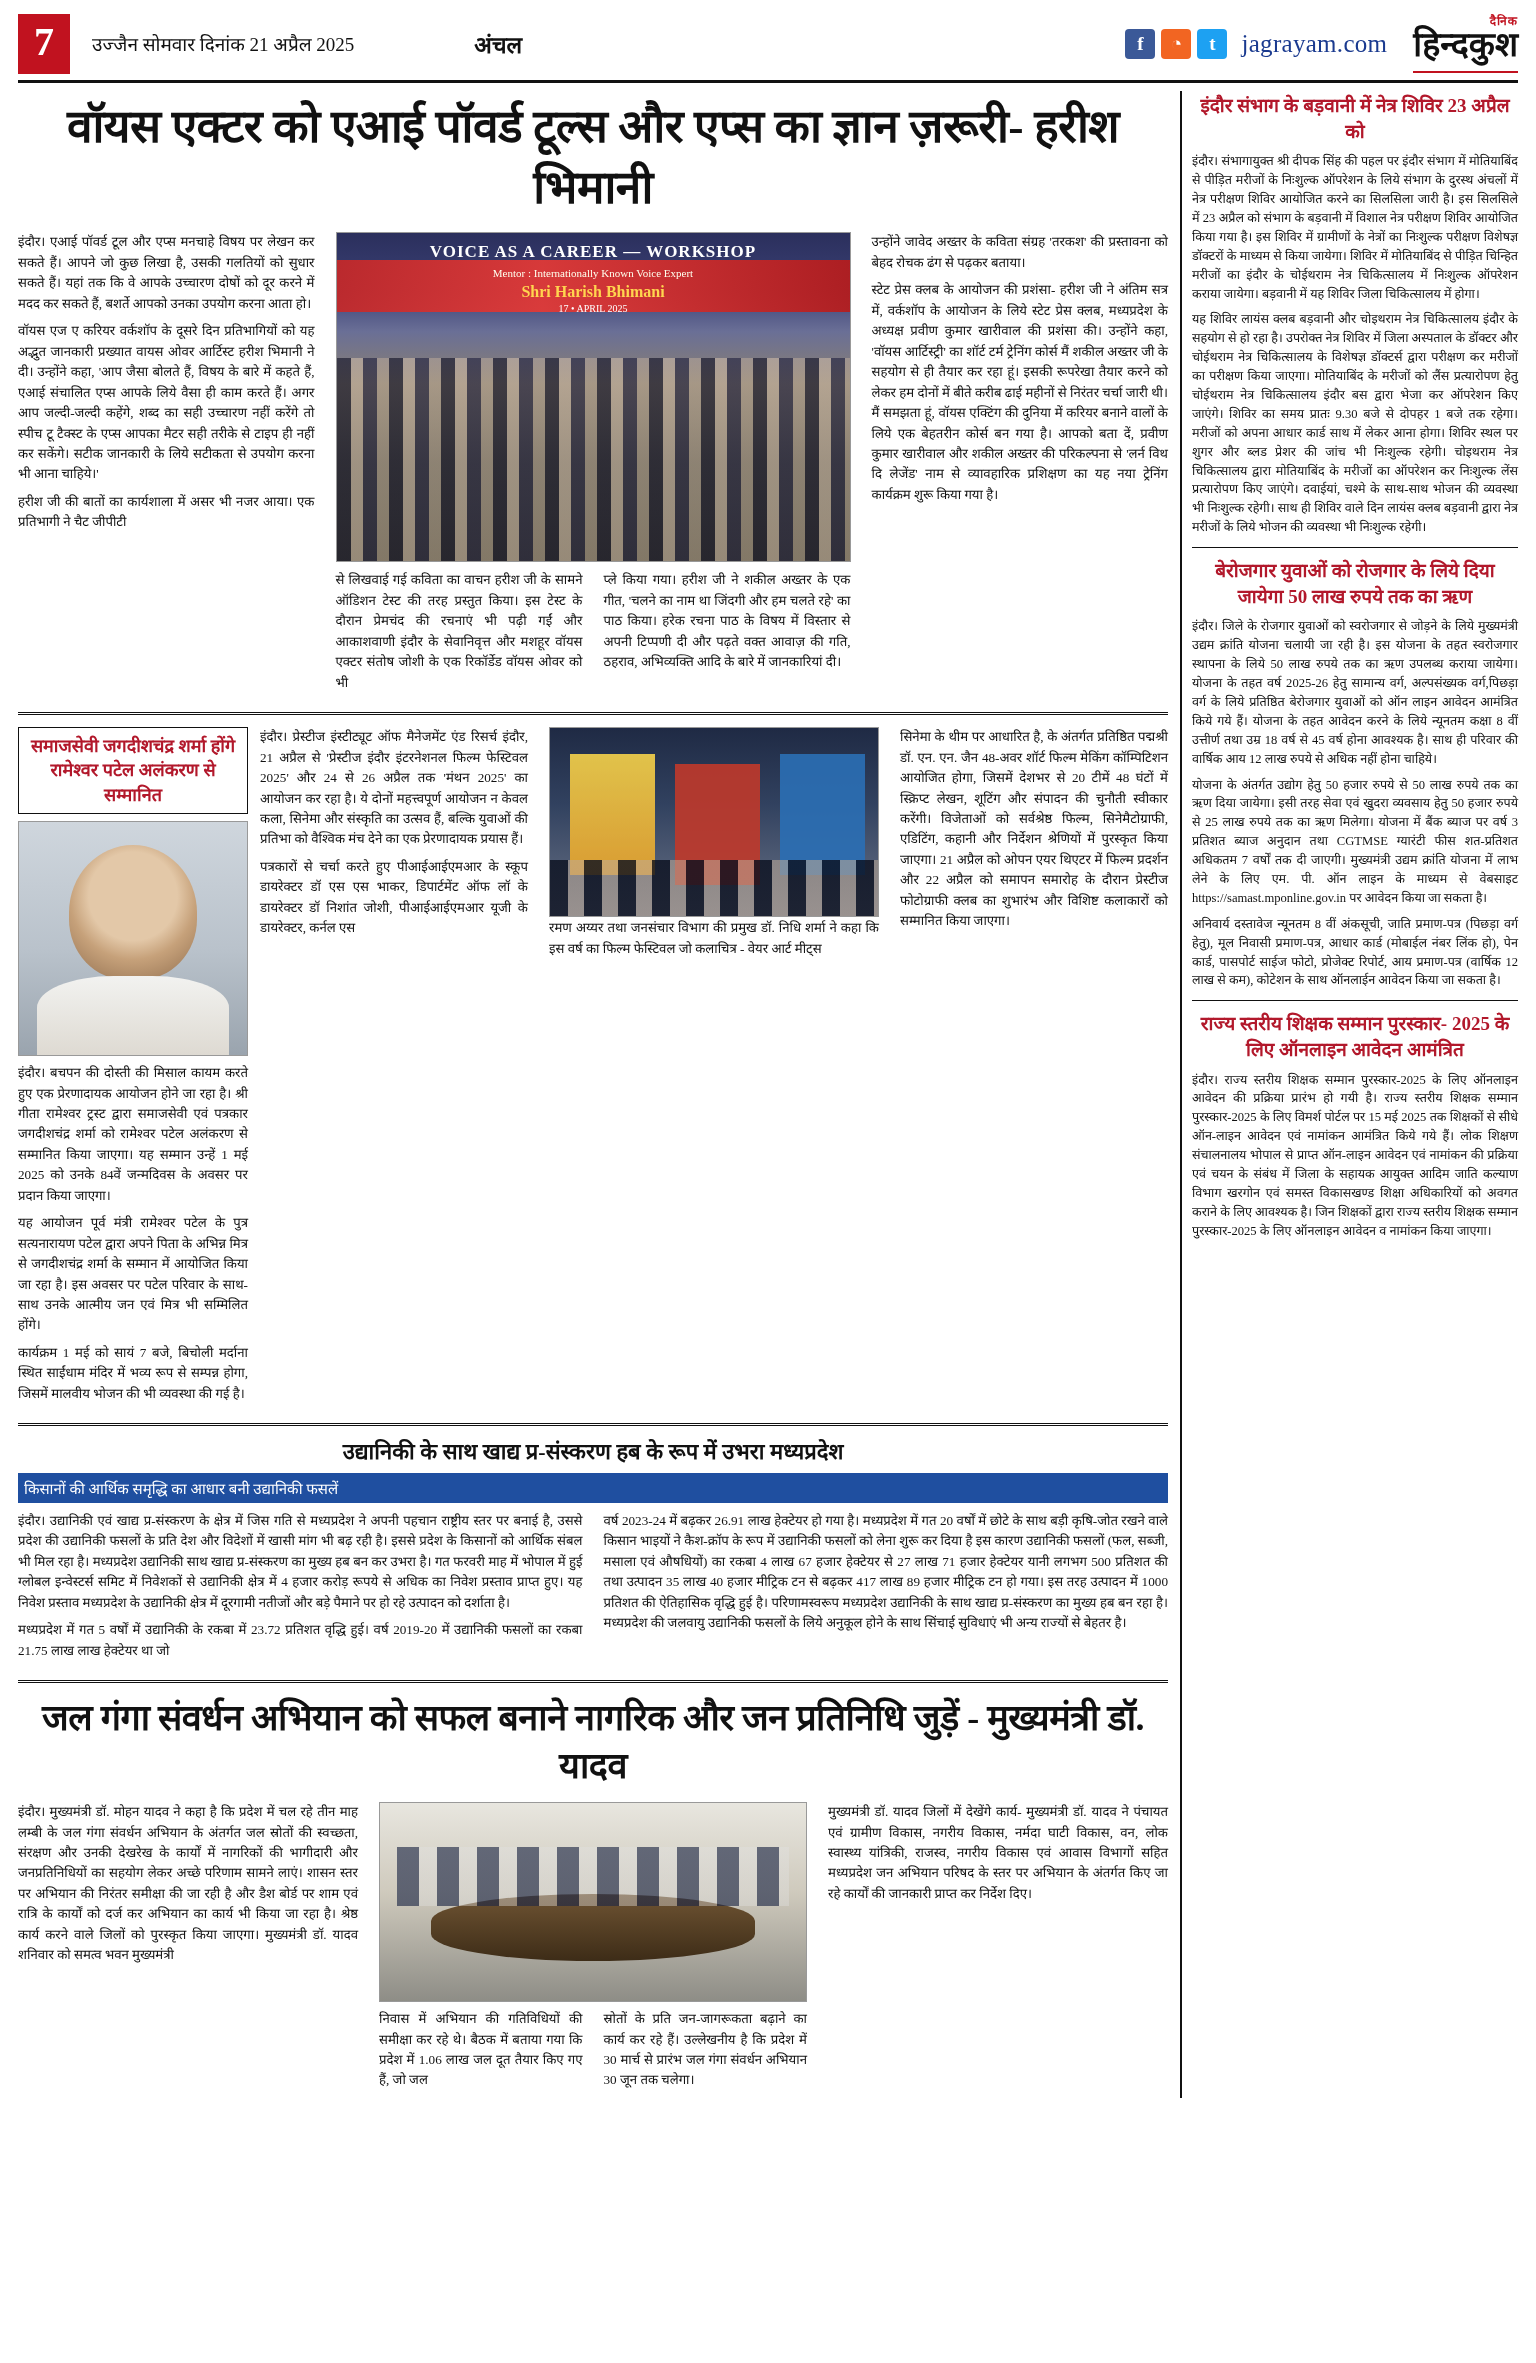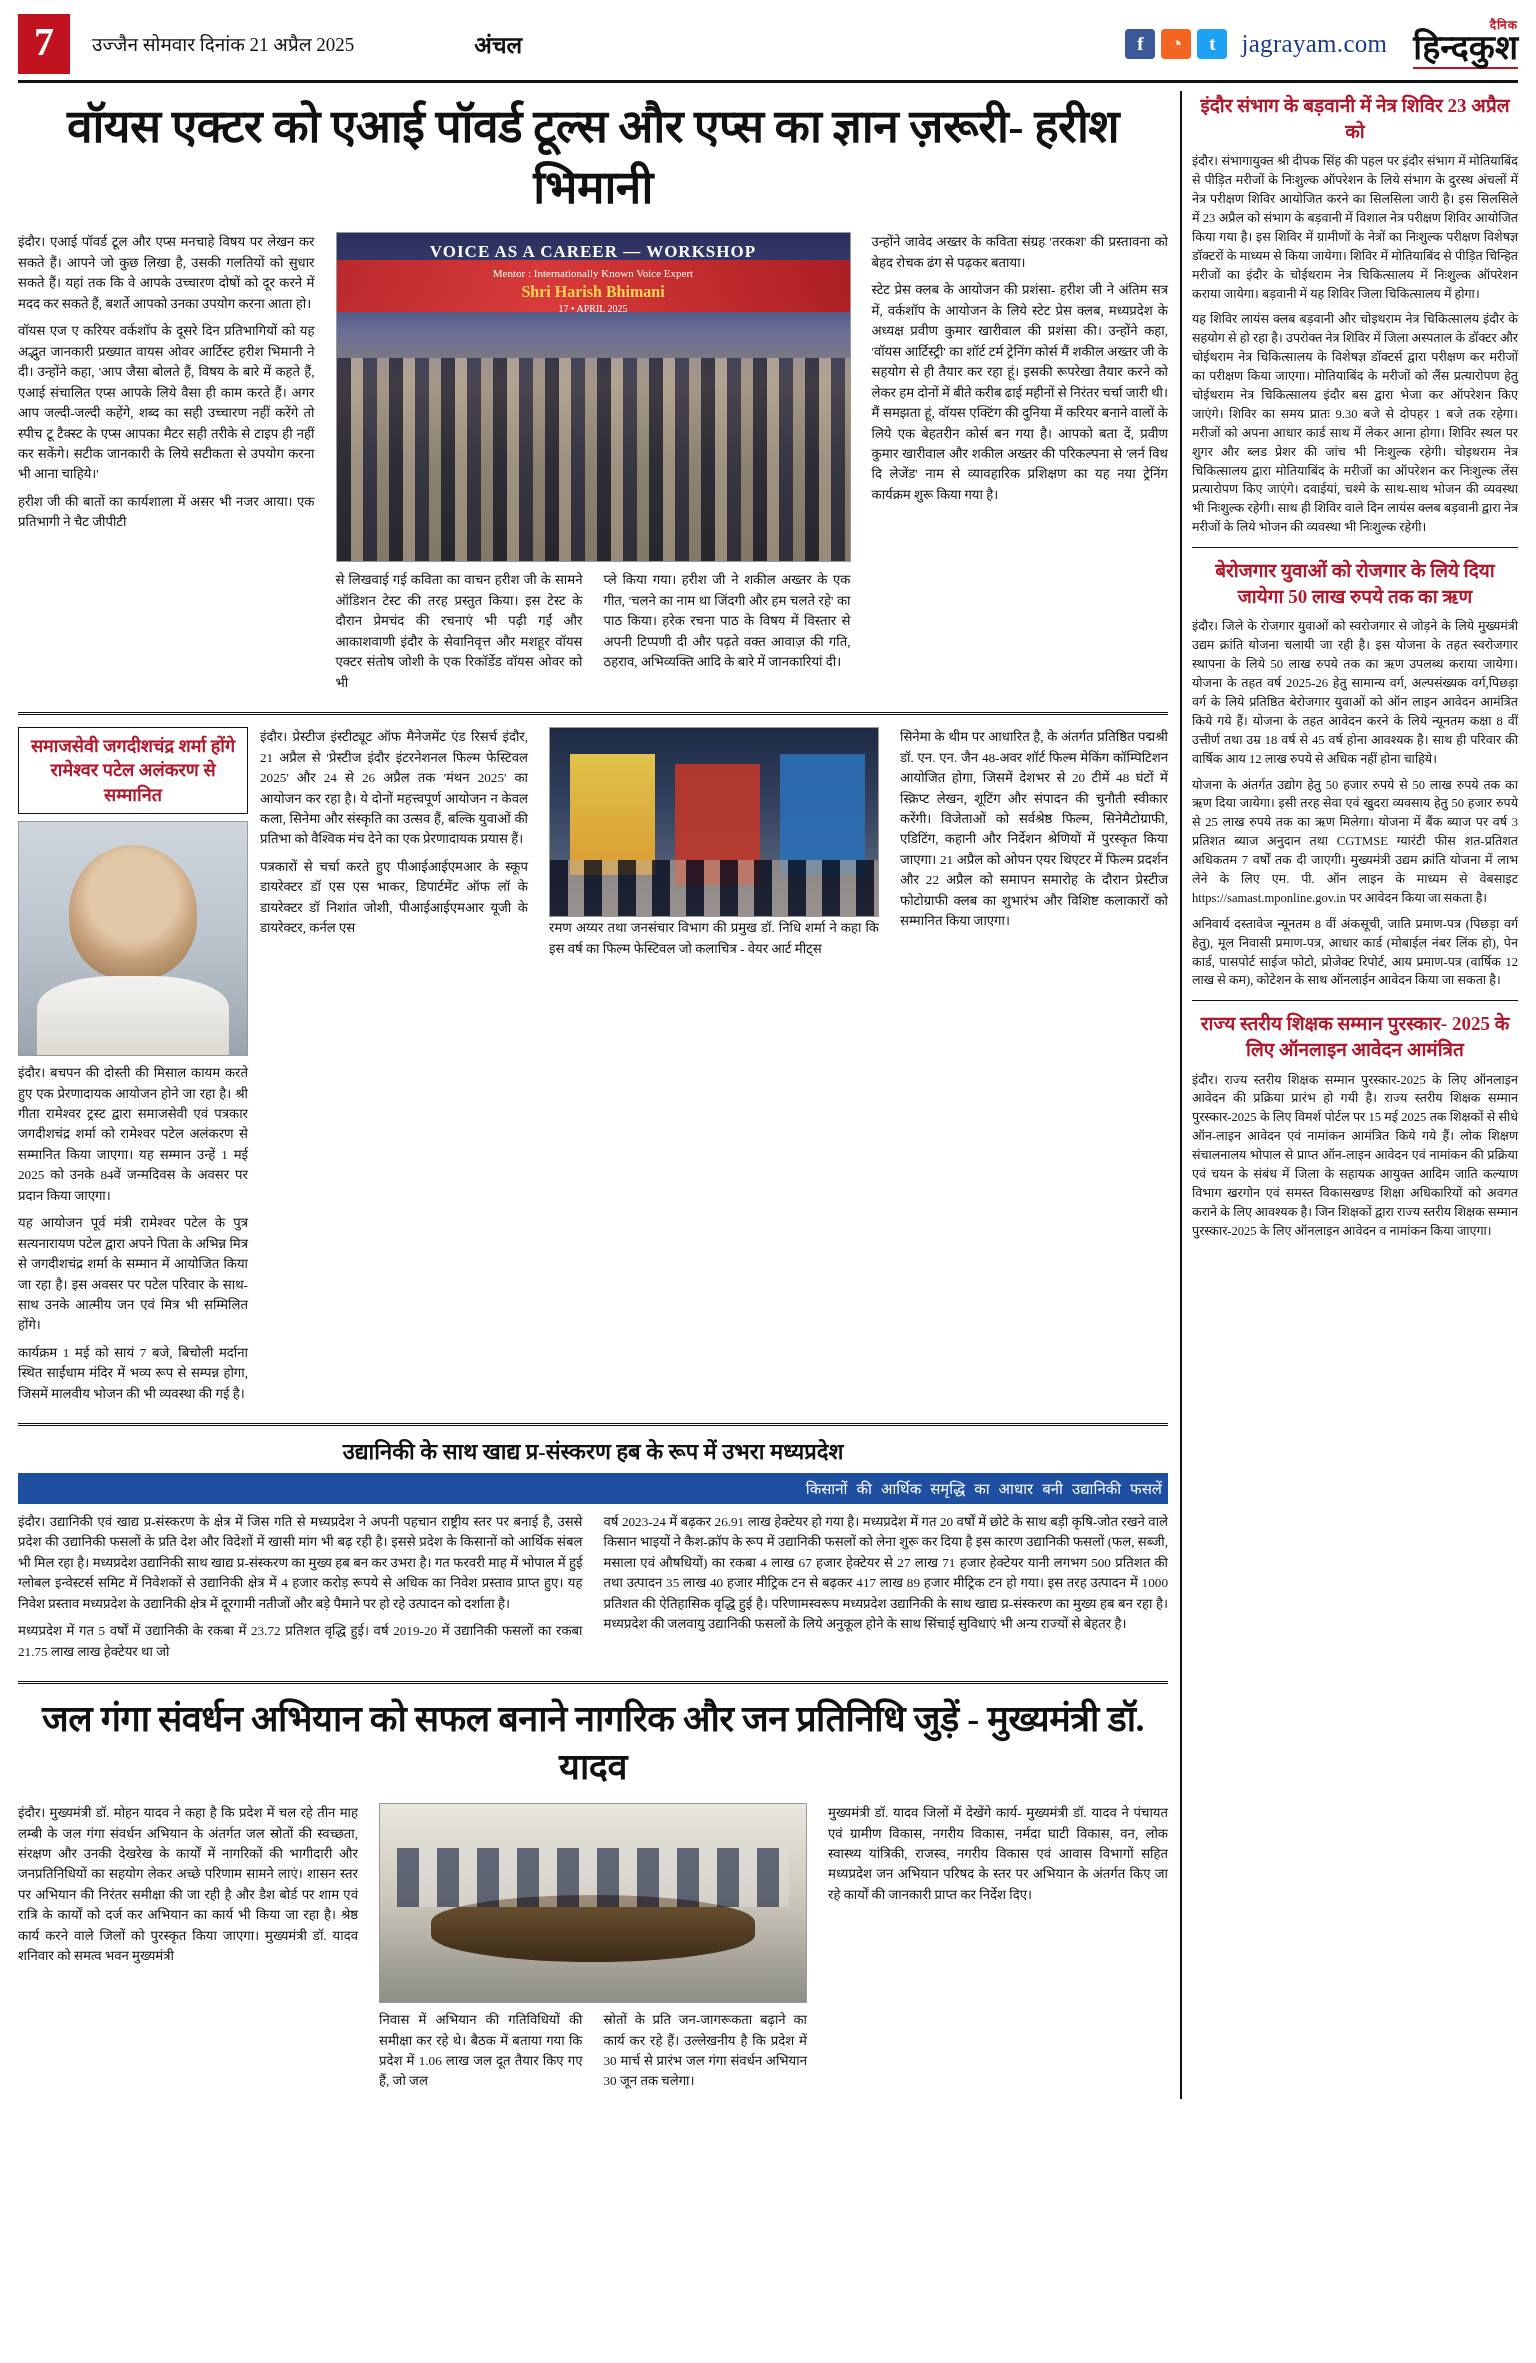--- a/index.html
+++ b/index.html
@@ -66,23 +66,23 @@
   }
   .mh-logo {
     text-align: right;
     line-height: 1;
   }
   .mh-logo .small {
     font-size: 12px; color:#c1121f; font-weight:bold; letter-spacing:1px;
   }
   .mh-logo .big {
     font-size: 34px; font-weight: bold; color:#111;
-    font-family: Liberation Serif, serif;
+    font-family: Liberation Sans, sans-serif;
     border-bottom: 2px solid #c1121f;
-    padding-bottom: 2px;
+    padding-bottom: 10px;
   }
 
   
   .body-grid {
     display: flex;
     gap: 12px;
   }
   .col-main { width: 1150px; }
   .col-right {
     width: 338px;
@@ -205,23 +205,23 @@
   .ph-meeting::after{
     content:"";
     position:absolute; left:4%; top:22%; width:92%; height:30%;
     background: repeating-linear-gradient(90deg, rgba(30,40,70,.8) 0 22px, rgba(225,225,225,.5) 22px 40px);
     opacity:.8;
   }
 
   .cap-bar {
     background: #1f4fa0;
     color: #fff;
-    font-family: Liberation Mono, monospace;
+    font-family: Liberation Serif, serif;
     font-size: 15px;
-    text-align: right;
+    text-align: left;
     padding: 5px 6px;
     margin: 6px 0 8px 0;
   }
   .sidebar-head {
     color:#b2182b;
     font-family:"Liberation Serif", serif;
     font-weight:bold;
     font-size:19px;
     line-height:1.35;
     text-align:center;

